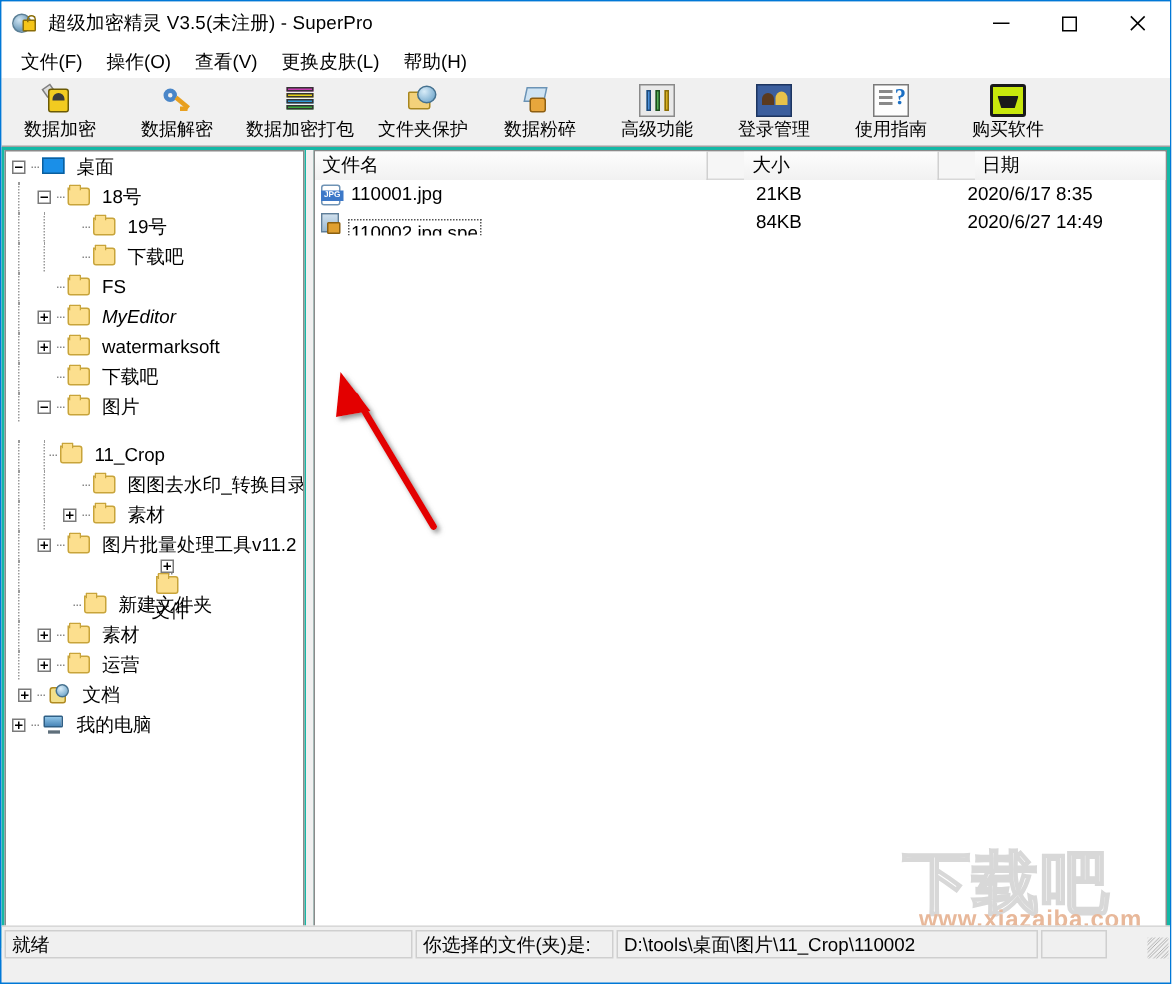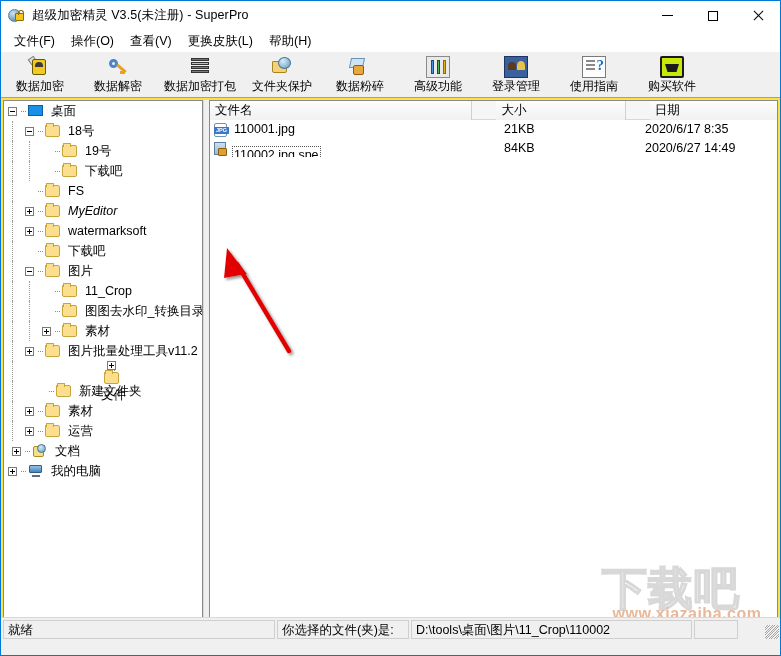--- a/index.html
+++ b/index.html
@@ -196,21 +196,21 @@
   .ic-cart .c1 {
     position: absolute; left: 3px; top: 6px; width: 14px; height: 8px;
     background: #1a1a1a;
     clip-path: polygon(0 0, 100% 0, 82% 100%, 18% 100%);
   }
 
   
   .main {
     position: absolute; top: 97px; left: 0;
     width: 779px; height: 534px;
-    background: #fde047;
+    background: #14b8a6;
   }
   .tree-pane {
     position: absolute; left: 2px; top: 2px;
     width: 200px; height: 528px;
     background: #ffffff;
     border: 1px solid #8a8a8a;
     overflow: hidden;
     font-size: 12.5px;
   }
   .splitter {
@@ -597,21 +597,21 @@
         </div>
         <div class="tnode" style="padding-left: 21px;">
           <div class="vline" style="left: 8px;"></div>
           <div class="tbox "></div>
           <div class="tdash"></div>
           <div class="ticon">
             <div class="folder"></div>
           </div>
           <span class="tlabel">图片</span>
         </div>
-        <div class="tnode" style="padding-left: 38px;">
+        <div class="tnode" style="padding-left: 16px; margin-top: 12px;">
           <div class="vline" style="left: 8px;"></div>
           <div class="vline" style="left: 25px;"></div>
           <div class="tbox none"></div>
           <div class="tdash"></div>
           <div class="ticon">
             <div class="folder"></div>
           </div>
           <span class="tlabel">11_Crop</span>
         </div>
         <div class="tnode" style="padding-left: 38px;">

